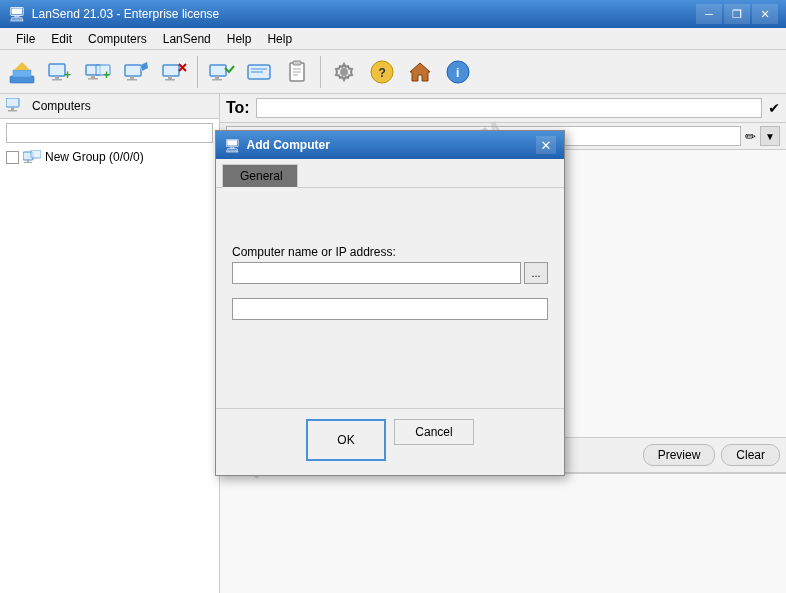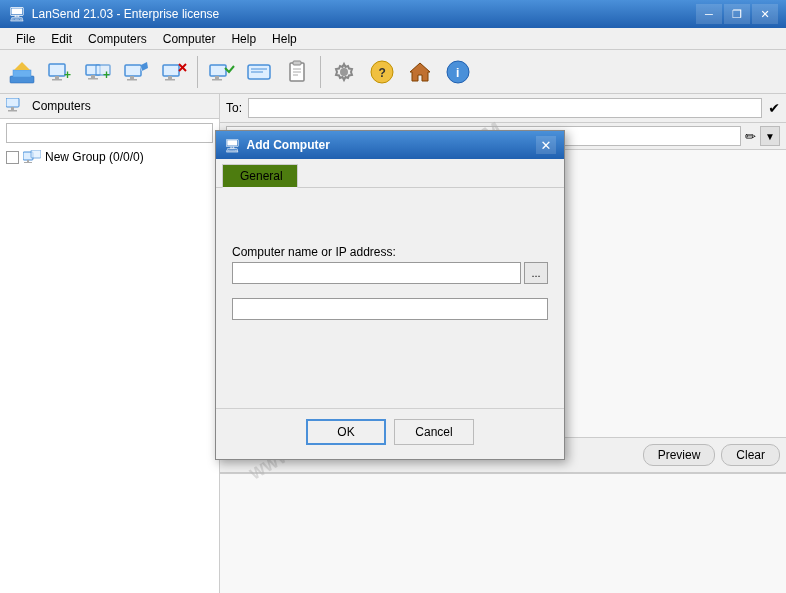--- a/index.html
+++ b/index.html
@@ -112,21 +112,21 @@
 
     
     .to-line {
       display: flex;
       align-items: center;
       padding: 4px 6px;
       border-bottom: 1px solid #ccc;
       background: #f0f0f0;
       gap: 6px;
     }
-    .to-label { font-size: 12px; font-weight: normal; }
+    .to-label { font-size: 16px; font-weight: bold; }
     .to-field {
       flex: 1;
       height: 20px;
       border: 1px solid #bbb;
       background: #fff;
       padding: 1px 3px;
     }
     .to-icon { font-size: 14px; cursor: pointer; }
 
     
@@ -248,21 +248,21 @@
       border: 1px solid #ccc;
       border-bottom: none;
       background: #e8e8e8;
       cursor: pointer;
       font-size: 12px;
       margin-right: 2px;
       position: relative;
       top: 1px;
     }
     .dialog-tab.active {
-      background: #4d7c0f;
+      background: #737373;
       border-bottom: 1px solid #f0f0f0;
       z-index: 1;
       padding-left: 17px;
     }
 
     
     .dialog-content {
       padding: 14px 16px;
       min-height: 220px;
     }
@@ -297,21 +297,21 @@
 
     
     .dialog-footer {
       display: flex;
       justify-content: center;
       gap: 8px;
       padding: 10px 16px 14px;
       border-top: 1px solid #d0d0d0;
     }
     .dialog-ok-btn {
-      width: 80px; height: 26px;
+      width: 80px; height: 42px;
       border: 2px solid #4a90d9;
       background: #f0f0f0;
       cursor: pointer;
       font-size: 12px;
     }
     .dialog-cancel-btn {
       width: 80px; height: 26px;
       border: 1px solid #bbb;
       background: #f0f0f0;
       cursor: pointer;
@@ -331,21 +331,21 @@
     <button class="title-bar-btn">─</button>
     <button class="title-bar-btn">❐</button>
     <button class="title-bar-btn close">✕</button>
   </div>
 </div>
 
 <div class="menu-bar">
   <span class="menu-item">File</span>
   <span class="menu-item">Edit</span>
   <span class="menu-item">Computers</span>
-  <span class="menu-item">Computer</span>
+  <span class="menu-item">LanSend</span>
   <span class="menu-item">Help</span>
   <span class="menu-item">Help</span>
 </div>
 
 <div class="toolbar">
 
   <button class="toolbar-btn" title="Send">
     <svg width="28" height="28" viewBox="0 0 28 28">
         <rect x="2" y="18" width="24" height="7" rx="1" fill="#4a90d9" stroke="#2060b0" stroke-width="0.5"></rect>
         <rect x="5" y="12" width="18" height="7" fill="#6ab0f0" stroke="#4a90d9" stroke-width="0.5"></rect>

